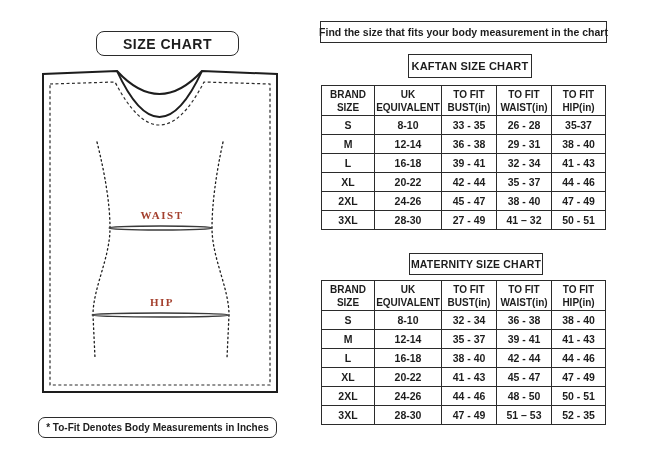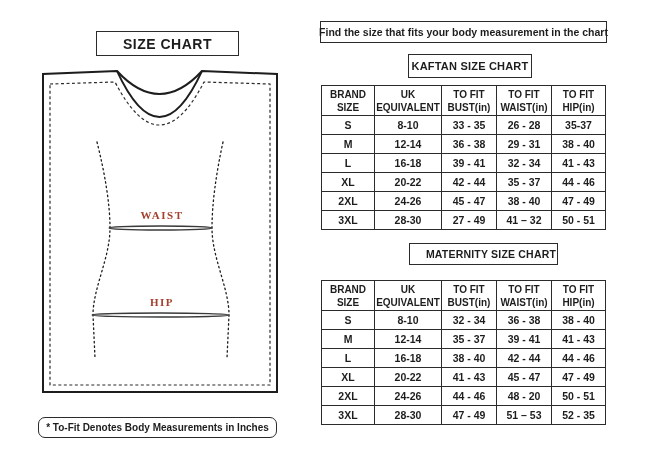--- a/index.html
+++ b/index.html
@@ -7,24 +7,24 @@
     width:658px; height:465px; position:relative;
     background:#ffffff; overflow:hidden;
     font-family:"Liberation Sans", sans-serif;
     color:#1d1d1d;
   }
   .box {
     position:absolute; border:1px solid #2b2b2b; background:#fff;
     display:flex; align-items:center; justify-content:center;
     font-weight:bold; text-align:center; white-space:nowrap;
   }
-  #size-chart-title { left:96px; top:31px; width:141px; height:23px; font-size:14px; letter-spacing:.5px; }
+  #size-chart-title { left:96px; top:31px; width:141px; height:23px; font-size:14px; letter-spacing:.5px;border-radius:8px; }
   #instruction      { left:320px; top:21px; width:285px; height:20px; font-size:10.5px; }
   #kaftan-title     { left:408px; top:54px; width:122px; height:22px; font-size:11px; letter-spacing:.2px; }
-  #maternity-title  { left:409px; top:243px; width:132px; height:20px; font-size:10.5px; letter-spacing:.2px;padding-left:15px; }
+  #maternity-title  { left:409px; top:253px; width:132px; height:20px; font-size:10.5px; letter-spacing:.2px; }
   #footnote         { left:38px; top:417px; width:237px; height:19px; font-size:10px;border-radius:7px; }
 
   table.size-table {
     position:absolute; border-collapse:collapse; table-layout:fixed;
     width:285px; background:#fff;
   }
   #kaftan-table    { left:321px; top:85px; }
   #maternity-table { left:321px; top:280px; }
   .size-table th, .size-table td {
     border:1px solid #2b2b2b; text-align:center; vertical-align:middle;
@@ -176,21 +176,21 @@
         <td>XL</td>
         <td>20-22</td>
         <td>41 - 43</td>
         <td>45 - 47</td>
         <td>47 - 49</td>
       </tr>
       <tr>
         <td>2XL</td>
         <td>24-26</td>
         <td>44 - 46</td>
-        <td>48 - 20</td>
+        <td>48 - 50</td>
         <td>50 - 51</td>
       </tr>
       <tr>
         <td>3XL</td>
         <td>28-30</td>
         <td>47 - 49</td>
         <td>51 – 53</td>
         <td>52 - 35</td>
       </tr>
     </tbody>

